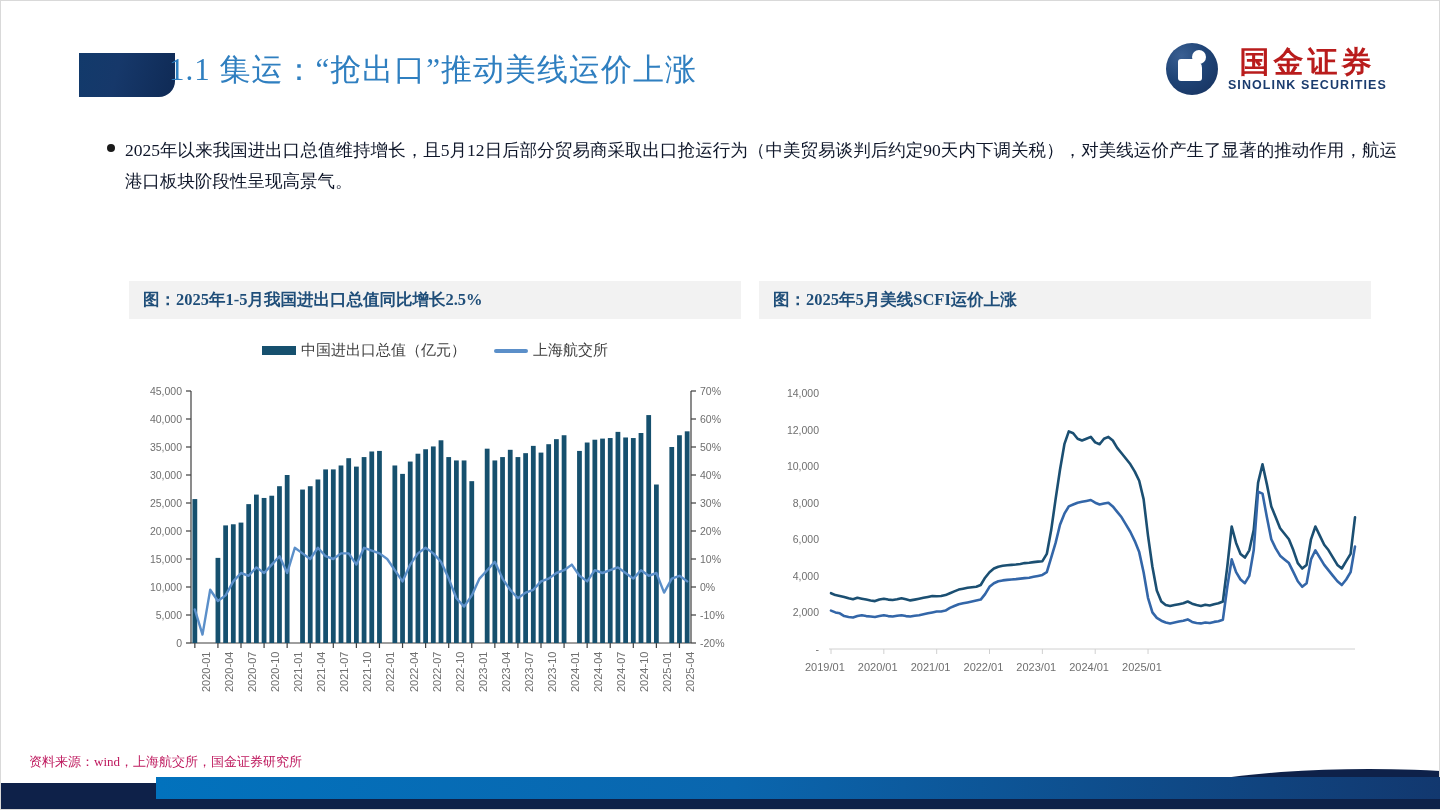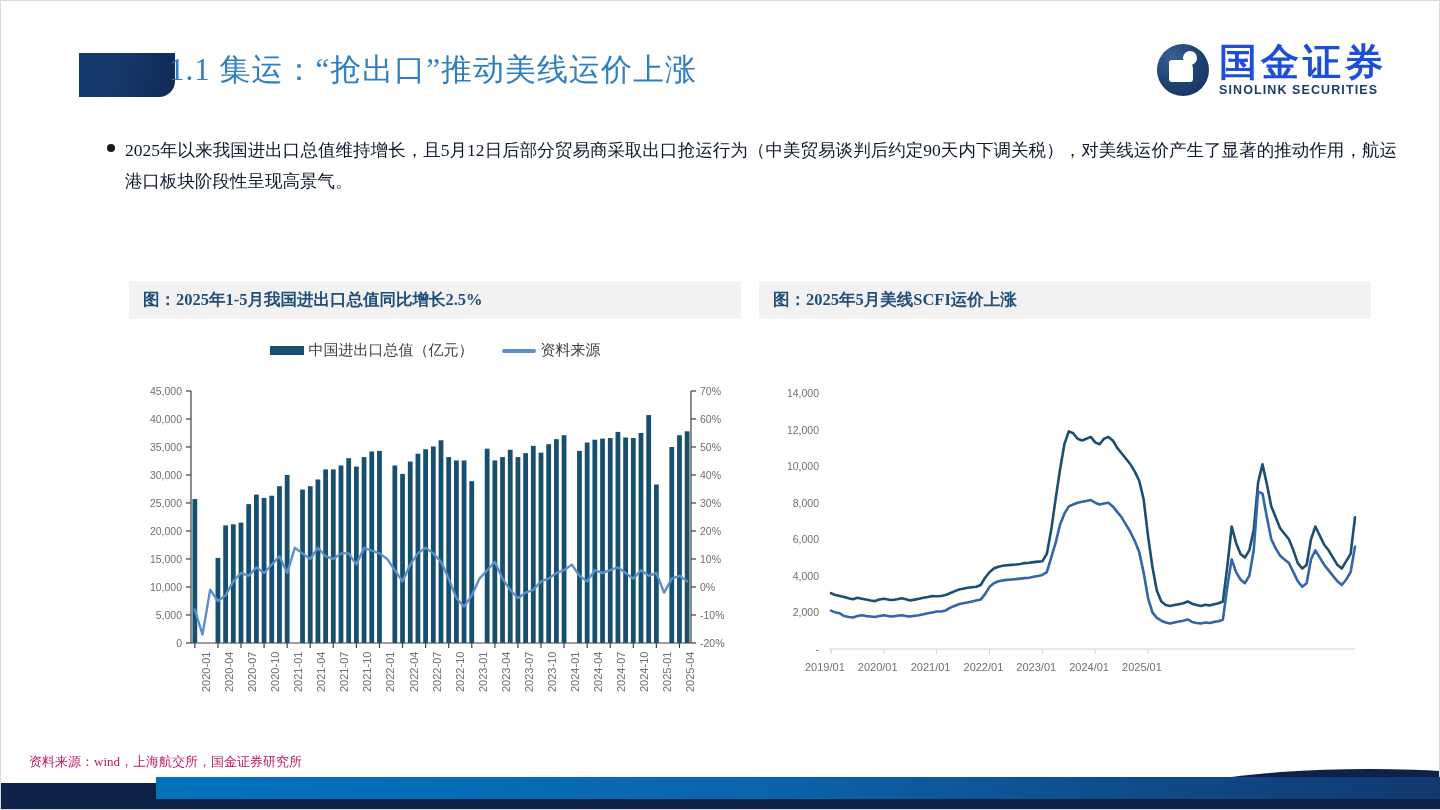--- a/index.html
+++ b/index.html
@@ -26,22 +26,22 @@
   
   .logo { position:absolute; right:52px; top:42px; display:flex; align-items:center; gap:10px; }
   .logo-mark { width:52px; height:52px; border-radius:50%;
     background:radial-gradient(circle at 30% 25%,#3a5f92 0%,#1f4476 45%,#16305c 100%);
     position:relative; }
   .logo-mark::after { content:""; position:absolute; left:12px; top:16px; width:24px; height:22px;
     background:#fff; border-radius:3px 9px 3px 3px; }
   .logo-mark::before { content:""; position:absolute; left:26px; top:7px; width:14px; height:14px;
     border-radius:50%; background:#fff; }
   .logo-txt { display:flex; flex-direction:column; }
-  .logo-cn { font-size:38px; font-weight:bold; color:#1d4ed8; letter-spacing:4px;
-    font-family:"Liberation Serif", serif; line-height:1.05; }
+  .logo-cn { font-size:30px; font-weight:bold; color:#b91c1c; letter-spacing:4px;
+    font-family:"Liberation Serif", serif; line-height:1.05;text-align:center; }
   .logo-en { font-size:12.5px; font-weight:bold; color:#1b3c6e; letter-spacing:1.1px; }
 
   
   .bullets { position:absolute; left:106px; top:134px; width:1290px; }
   .bullet { display:flex; gap:10px; margin-bottom:18px; }
   .dot { width:8px; height:8px; border-radius:50%; background:#1a1a1a; margin-top:9px; flex:0 0 8px; }
   .btext { font-size:17.5px; line-height:1.75; color:#0f172a;
     font-family:"Liberation Serif", serif; text-align:justify; }
 
   
@@ -109,21 +109,21 @@
       <span>图：2025年1-5月我国进出口总值同比增长2.5%</span>
     </div>
     <div class="panel-body">
       <div class="legend">
         <div class="legend-item">
           <i class="lg-bar"></i>
           <span>中国进出口总值（亿元）</span>
         </div>
         <div class="legend-item">
           <i class="lg-line" style="background:#5b8fc9"></i>
-          <span>资料来源</span>
+          <span>上海航交所</span>
         </div>
       </div>
       <div class="plot">
         <svg id="svg-left" width="612" height="300">
             <line x1="62" y1="10" x2="62" y2="262" stroke="#3f3f3f" stroke-width="1.2"></line>
             <line x1="562" y1="10" x2="562" y2="262" stroke="#3f3f3f" stroke-width="1.2"></line>
             <line x1="62" y1="262" x2="562" y2="262" stroke="#3f3f3f" stroke-width="1.2"></line>
             <line x1="57" y1="262" x2="62" y2="262" stroke="#3f3f3f" stroke-width="1.2"></line>
             <text x="53" y="266" text-anchor="end" class="tickv">0</text>
             <line x1="57" y1="234" x2="62" y2="234" stroke="#3f3f3f" stroke-width="1.2"></line>

